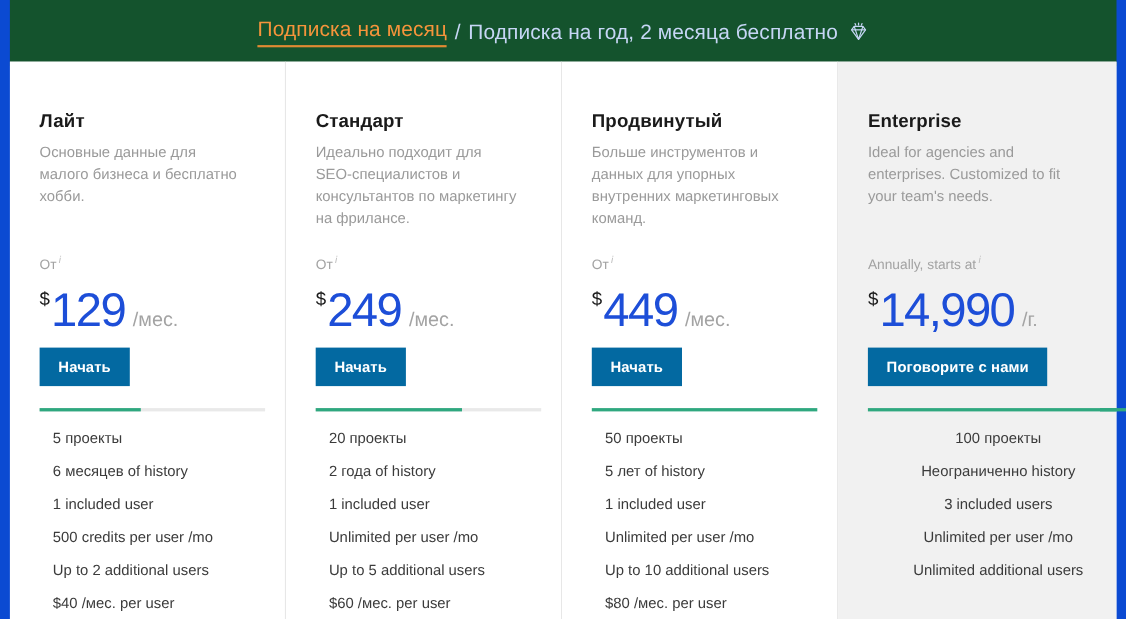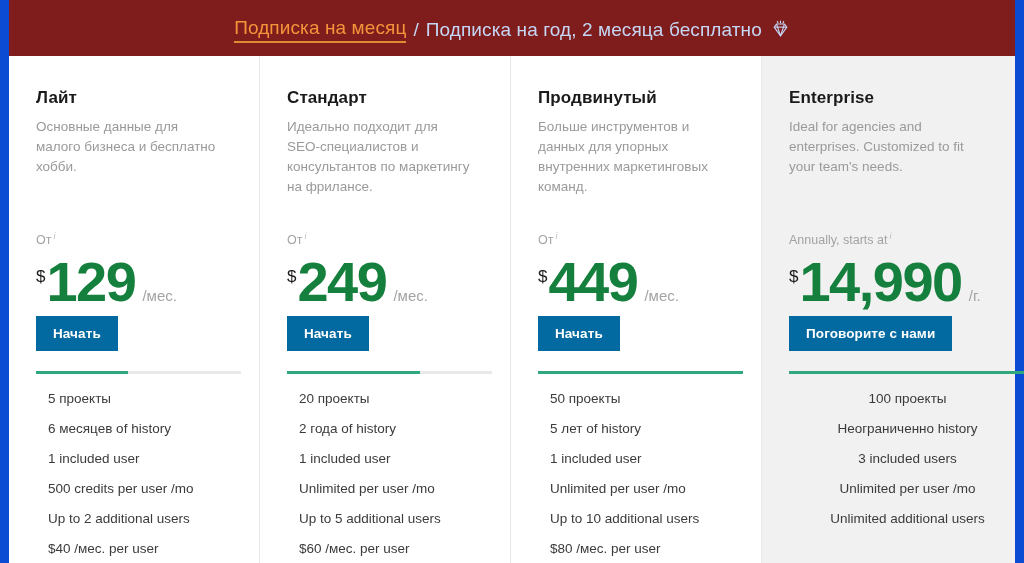--- a/index.html
+++ b/index.html
@@ -15,21 +15,21 @@
     -webkit-font-smoothing: antialiased;
   }
 
   
   .billing-bar {
     position: absolute;
     left: 0;
     top: 0;
     width: 1024px;
     height: 60px;
-    background: #7f1d1d;
+    background: #14532d;
     display: flex;
     align-items: center;
     justify-content: center;
     box-sizing: border-box;
   }
   .billing-inner {
     display: flex;
     align-items: center;
     gap: 0;
     font-size: 19px;
@@ -69,21 +69,21 @@
     display: flex;
     background: #ffffff;
     overflow: hidden;
   }
   .card {
     position: relative;
     box-sizing: border-box;
     width: 251px;
     flex: 0 0 251px;
     background: #ffffff;
-    padding: 32px 27px 0 27px;
+    padding: 44px 27px 0 27px;
     border-right: 1px solid #e7e7e7;
   }
   .card.enterprise {
     background: #f1f1f1;
     border-right: none;
     width: 253px;
     flex: 0 0 253px;
   }
 
   .card-title {
@@ -128,28 +128,28 @@
   }
   .currency {
     font-size: 17px;
     color: #1a1a1a;
     font-weight: 400;
     position: relative;
     top: -19px;
     margin-right: 1px;
   }
   .amount {
-    font-size: 56px;
-    font-weight: bold;
-    color: #15803d;
+    font-size: 43px;
+    font-weight: normal;
+    color: #1d4ed8;
     letter-spacing: -1.5px;
     line-height: 44px;
   }
   .period {
-    font-size: 15px;
+    font-size: 18px;
     color: #a3a3a3;
     margin-left: 7px;
     text-align: right;
   }
 
   .cta-button {
     position: absolute;
     left: 27px;
     top: 260px;
     background: #0369a1;

